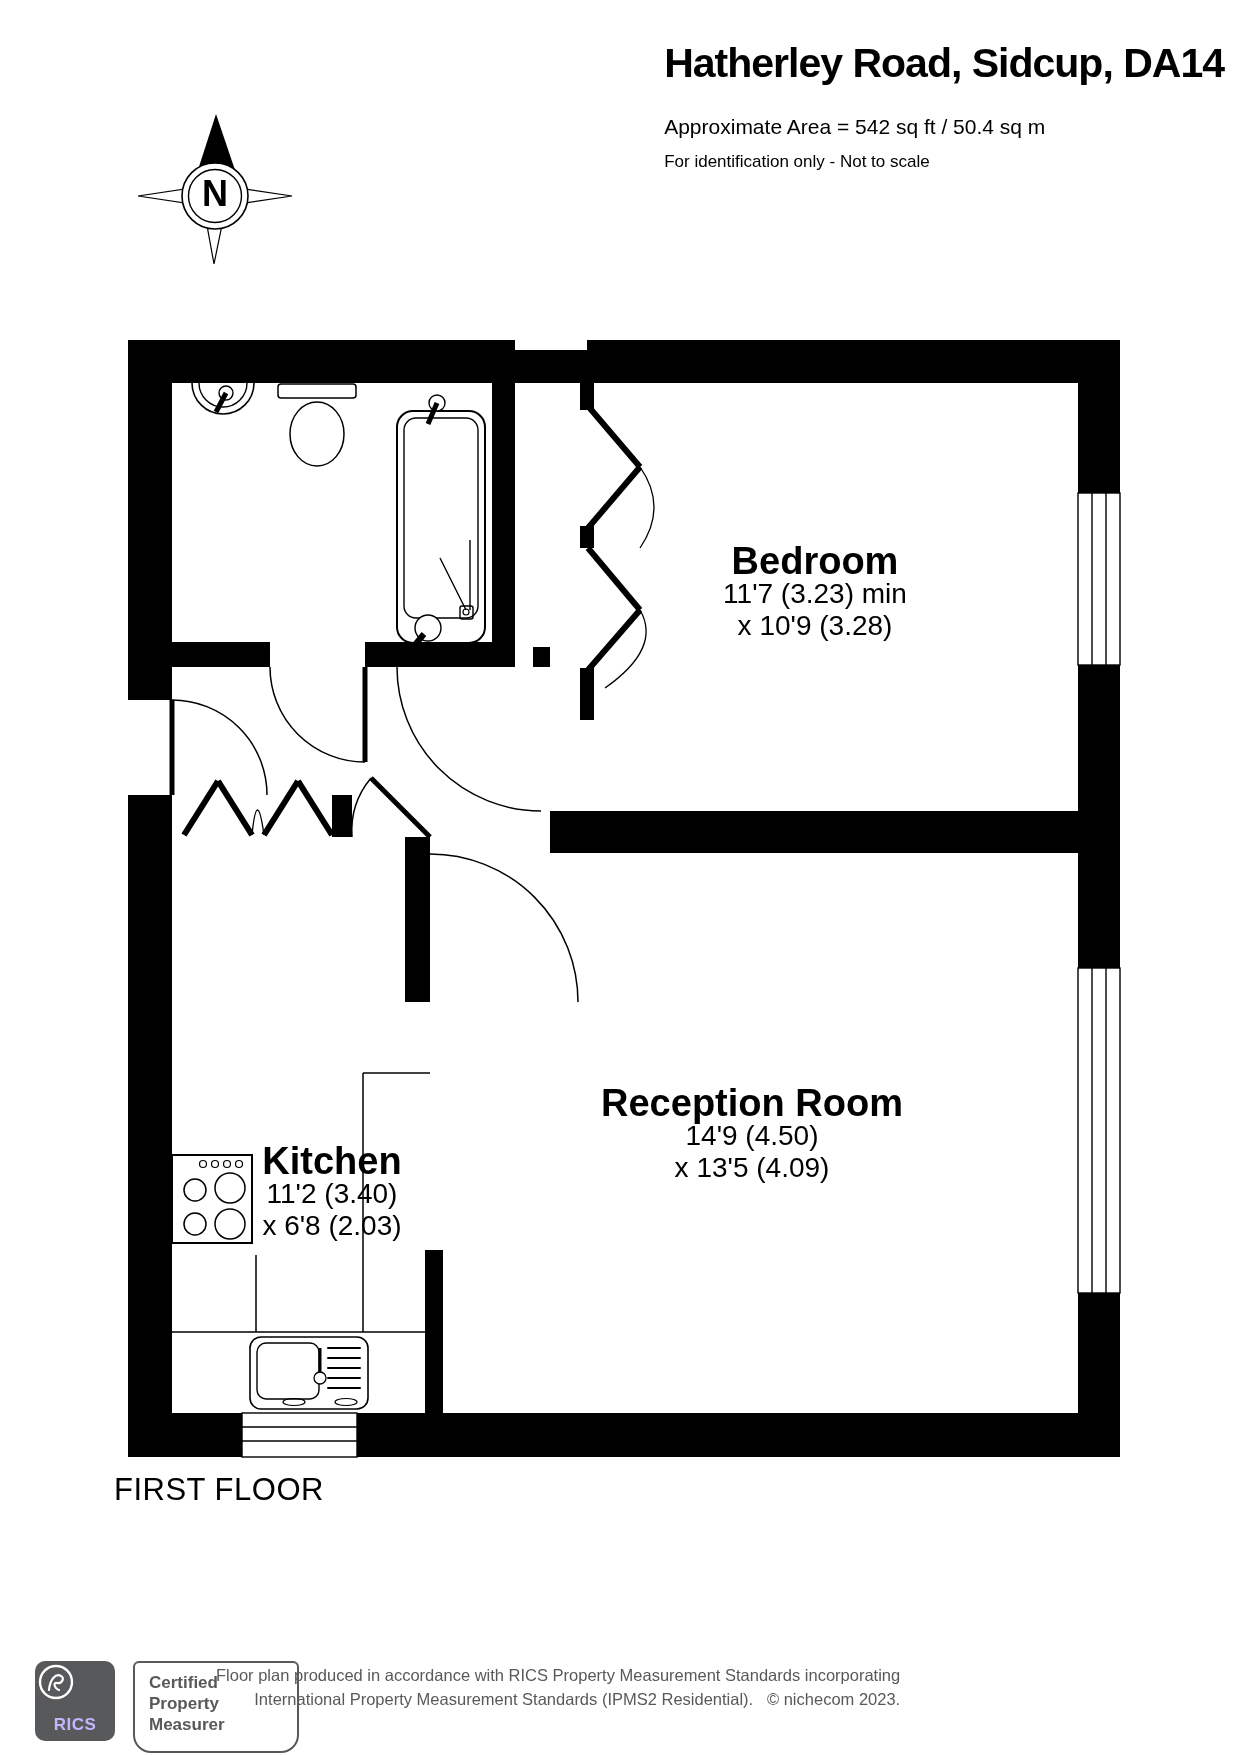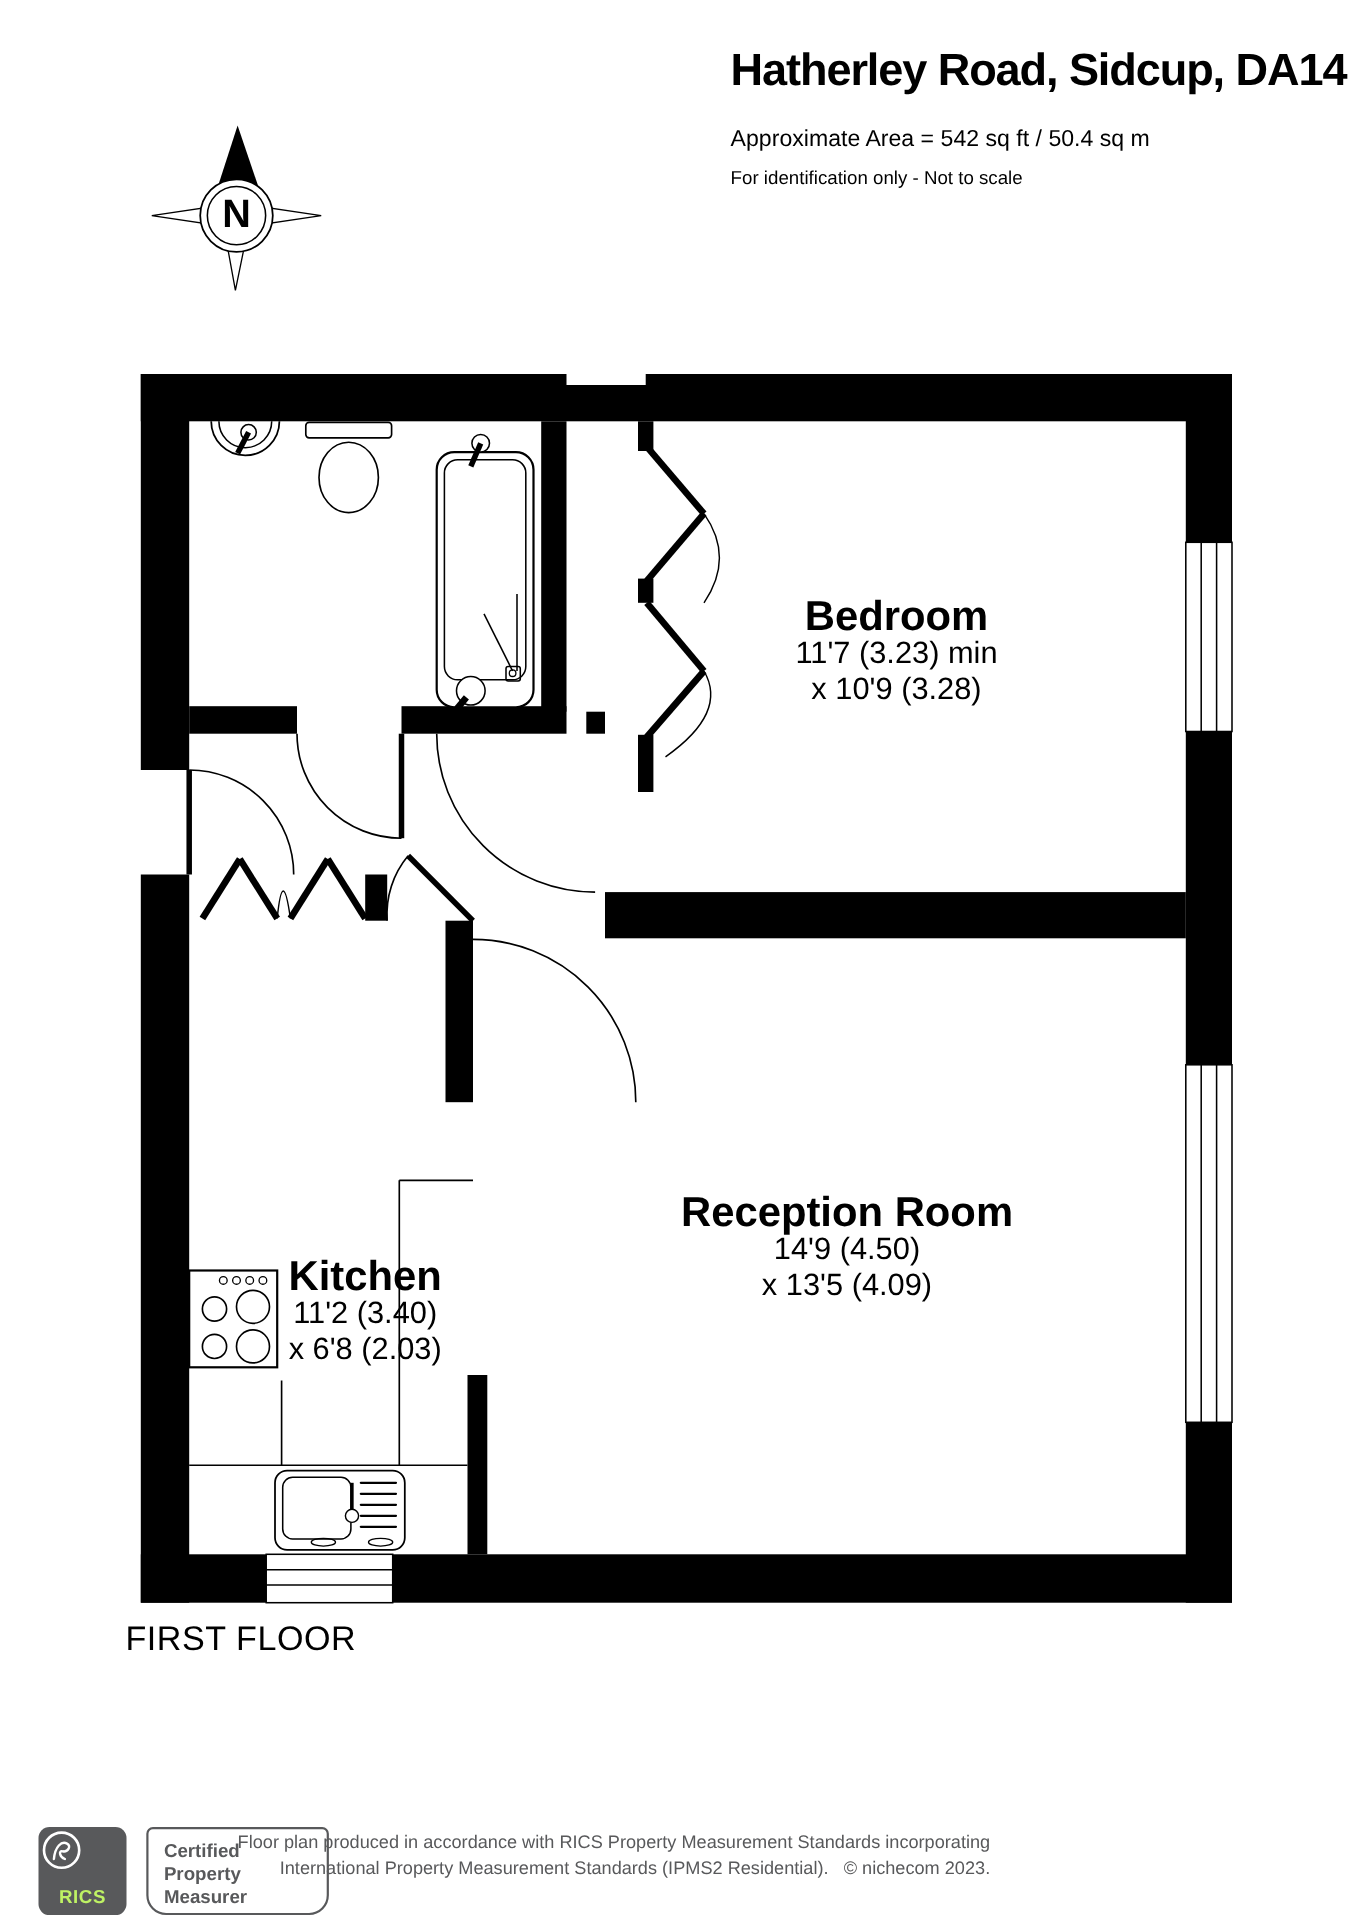--- a/index.html
+++ b/index.html
@@ -12,30 +12,30 @@
   #header .area{font-size:21px;line-height:30px;margin-top:24px;}
   #header .note{font-size:17px;line-height:21px;margin-top:9px;}
   
   #compass-n{position:absolute;left:215px;top:196px;transform:translate(-50%,-54%);
              font-size:36px;font-weight:bold;}
   
   .room-label{position:absolute;transform:translateX(-50%);text-align:center;white-space:nowrap;}
   .room-name{font-size:38px;font-weight:bold;line-height:34px;}
   .room-dim{font-size:28px;line-height:32px;}
   #label-bedroom{left:815px;top:544px;}
-  #label-reception{left:770px;top:1086px;text-align:center;}
+  #label-reception{left:752px;top:1086px;text-align:center;}
   #label-kitchen{left:332px;top:1144px;}
   #floor-label{position:absolute;left:114px;top:1472px;font-size:31px;font-weight:normal;letter-spacing:0.5px;}
   
   #footer{position:absolute;left:0;top:1655px;width:1241px;height:90px;}
   #rics-logo{position:absolute;left:35px;top:6px;width:80px;height:80px;background:#58595b;
              border-radius:10px;display:flex;flex-direction:column;align-items:center;justify-content:flex-end;}
-  #rics-logo .rics-text{color:#bef264;font-weight:bold;font-size:17px;letter-spacing:0.5px;margin-bottom:6px;}
+  #rics-logo .rics-text{color:#c4b5fd;font-weight:bold;font-size:17px;letter-spacing:0.5px;margin-bottom:6px;}
   #cpm-badge{position:absolute;left:133px;top:6px;width:148px;height:58px;border:2px solid #58595b;
-             border-radius:6px 6px 18px 18px;background:#fff;padding:9px 0 9px 14px;}
+             border-radius:6px 6px 18px 18px;background:#fff;padding:9px 0 21px 14px;}
   #cpm-badge div{font-size:17px;font-weight:bold;color:#58595b;line-height:21px;}
   #disclaimer{position:absolute;left:216px;top:8px;color:#58595b;font-size:16.5px;line-height:24px;text-align:right;}
   .disc-line{white-space:pre;}
 </style>
 </head>
 <body>
 
 <div id="page">
 
   <svg width="1241" height="1755" viewBox="0 0 1241 1755">

